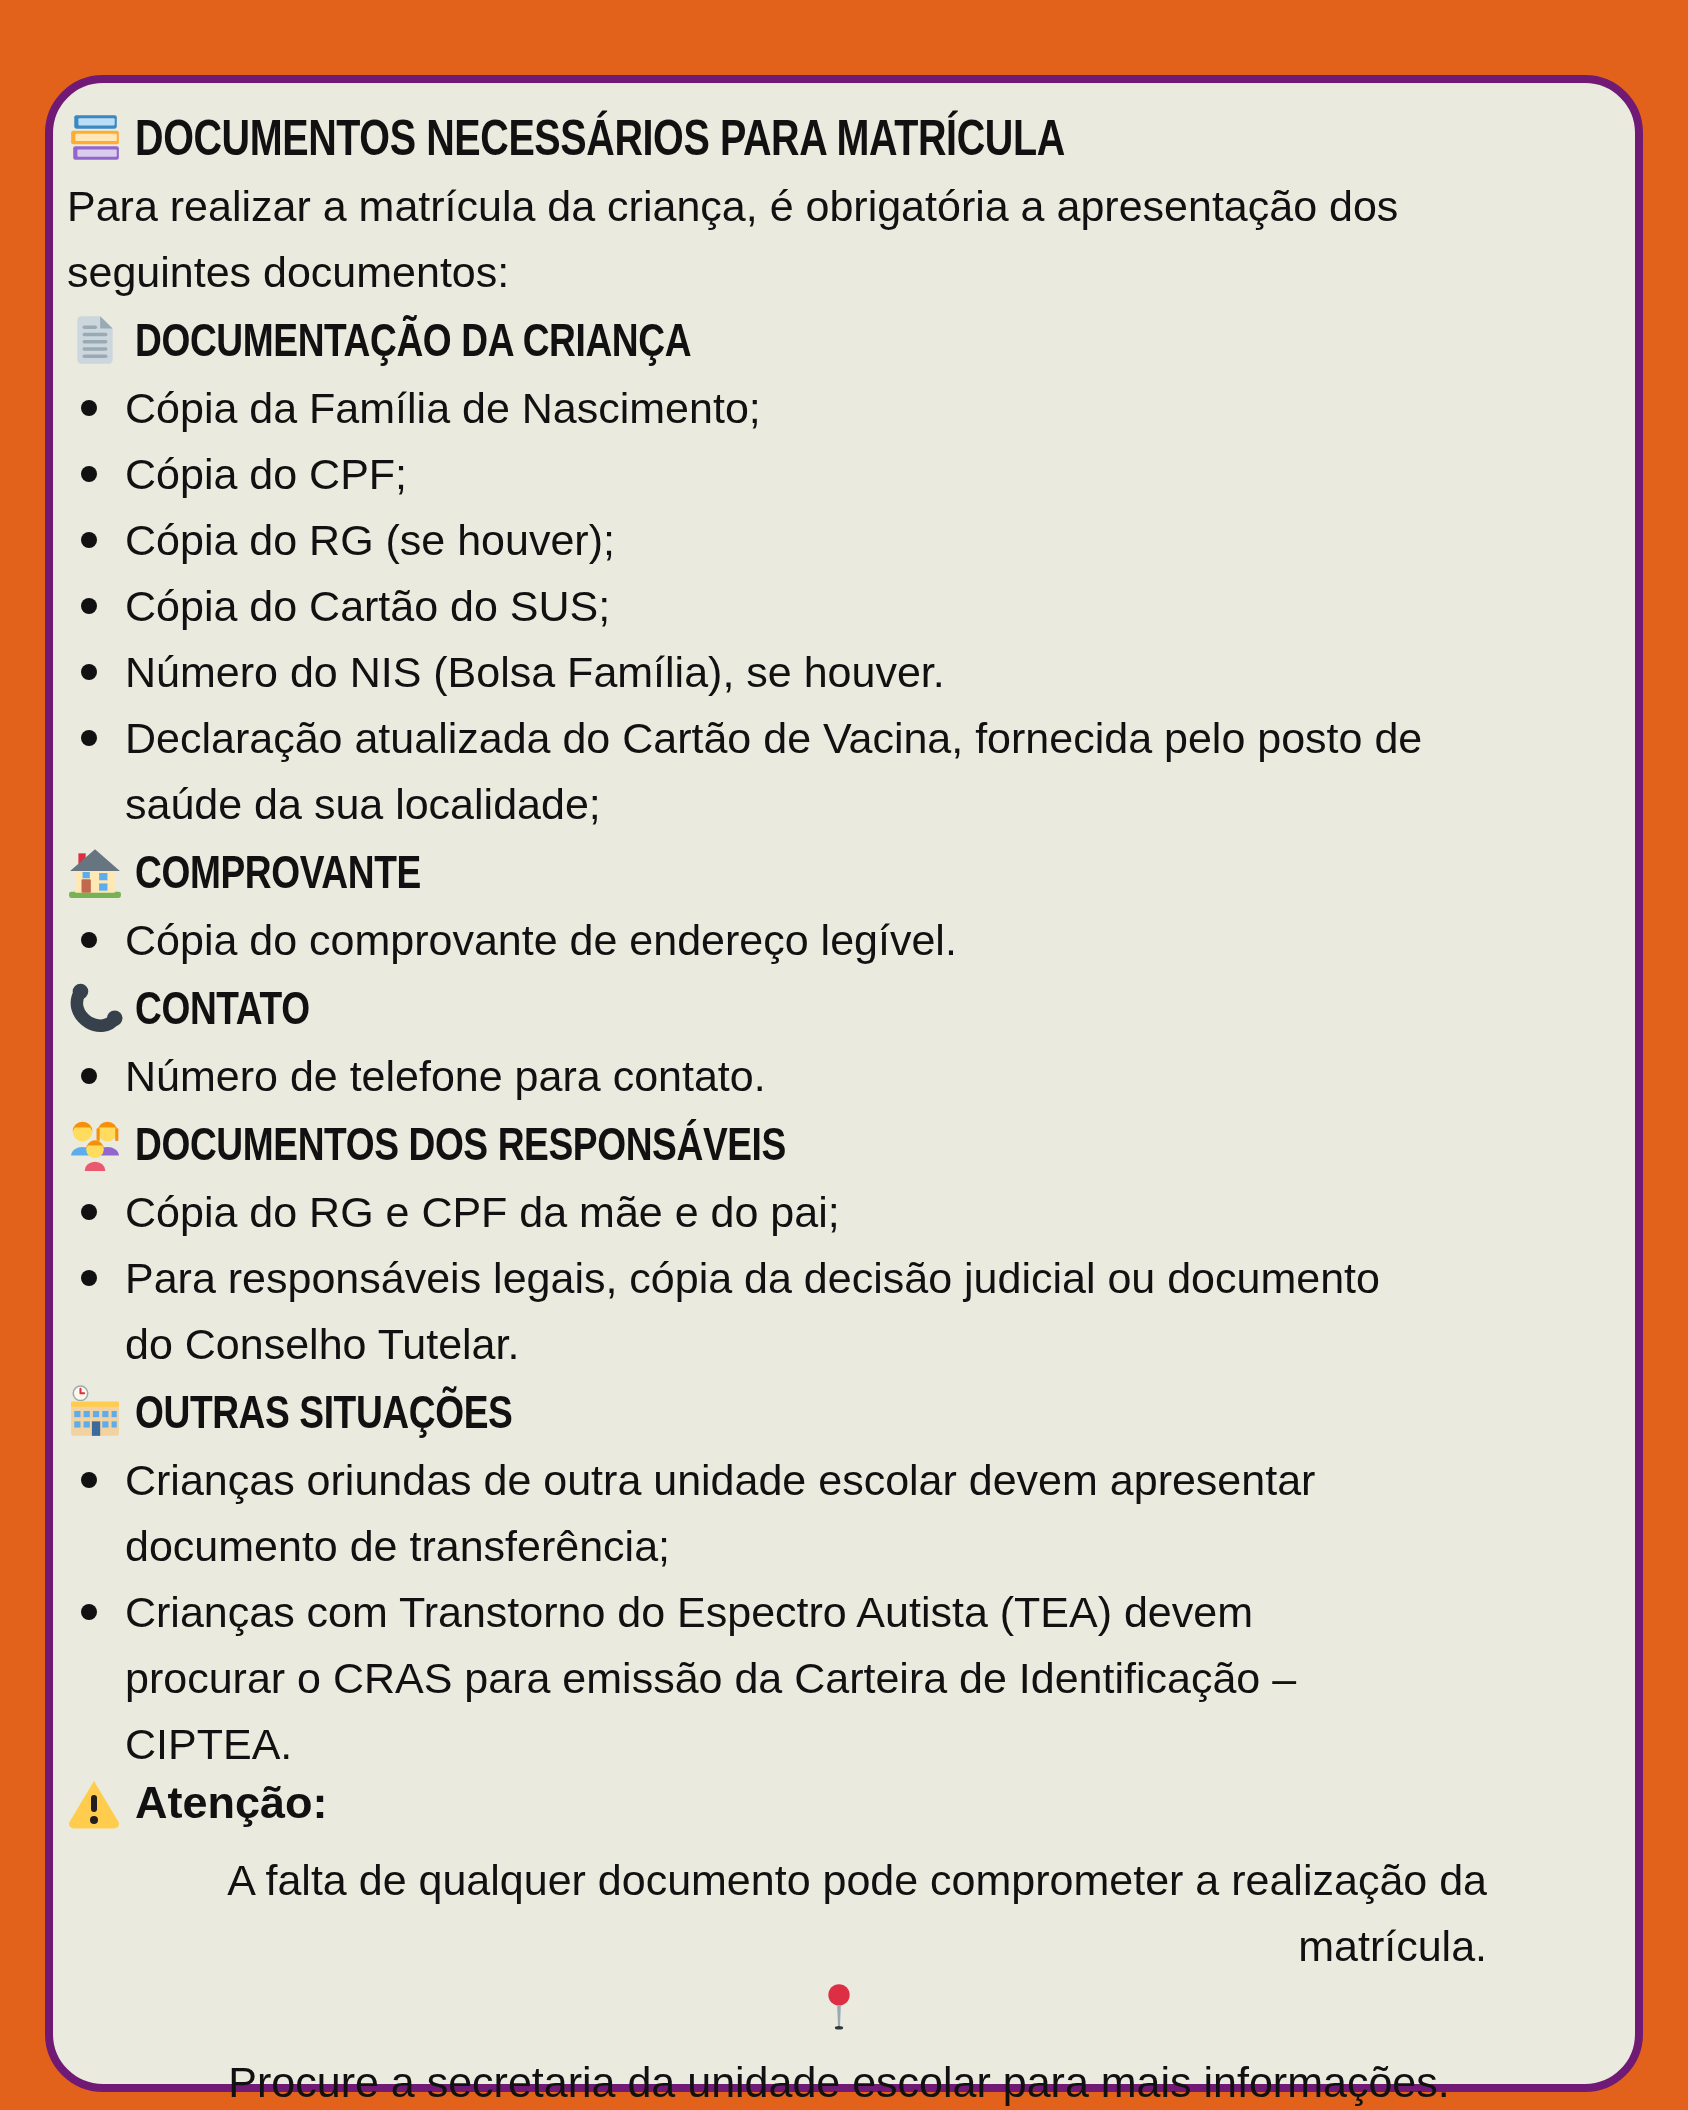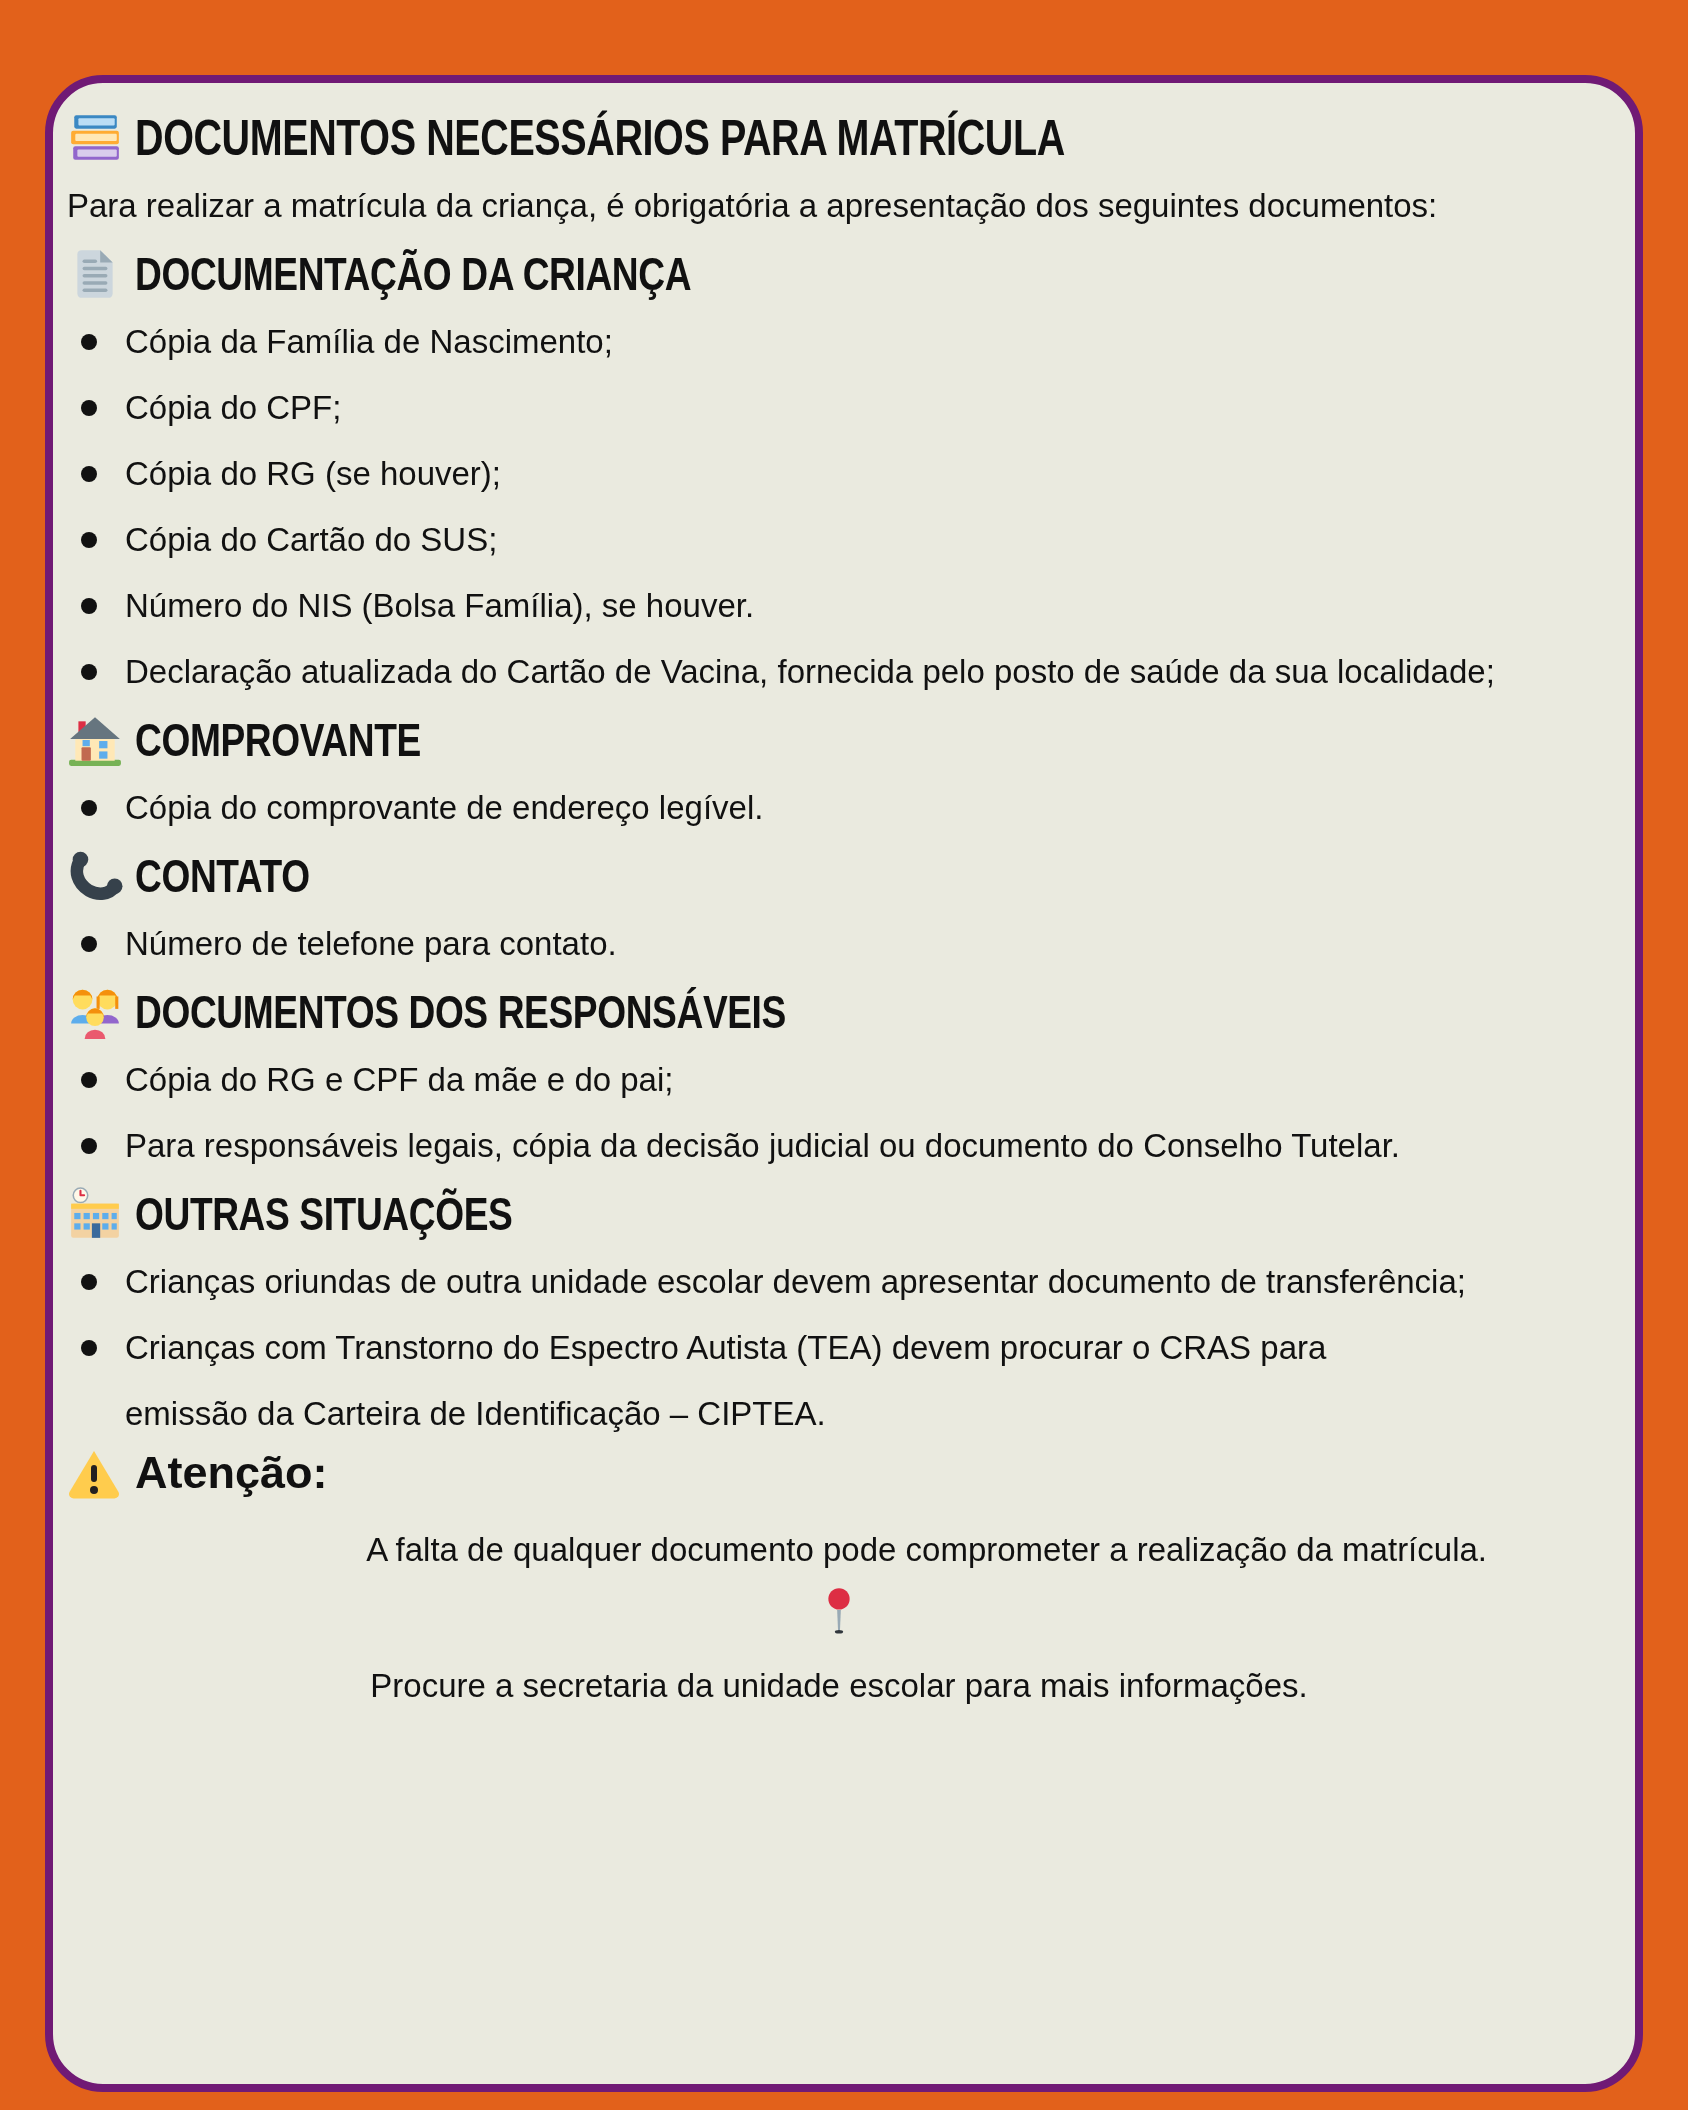--- a/index.html
+++ b/index.html
@@ -5,21 +5,21 @@
   html,body{margin:0;padding:0;background:#E2611B;}
   .canvas{
     position:relative;width:1688px;height:2110px;background:#E2611B;
     font-family:"Liberation Sans",sans-serif;color:#111;overflow:hidden;
   }
   .card{
     position:absolute;left:45px;top:45px;width:1598px;height:2017px;
     box-sizing:border-box;background:#EAEADF;border:8px solid #701a75;
     border-radius:58px;padding:20px 24px 0 14px;margin-top:30px;
   }
-  .body-text{font-size:33px;line-height:66px;}
+  .body-text{font-size:43px;line-height:66px;}
   .h-row{display:flex;align-items:center;gap:12px;min-height:70px;}
   .h-row .icon{flex:0 0 auto;width:56px;height:56px;}
   .h-title{
     font-weight:800;font-size:47px;line-height:66px;letter-spacing:-0.5px;
     display:inline-block;transform:scaleX(0.79);transform-origin:0 50%;white-space:nowrap;
   }
   .h1-title{font-size:50px;}
   .intro{max-width:1460px;margin:0;}
   ul.doc-list{list-style:none;margin:0;padding:0 0 0 12px;}
   ul.doc-list li{position:relative;padding-left:46px;max-width:1400px;}

